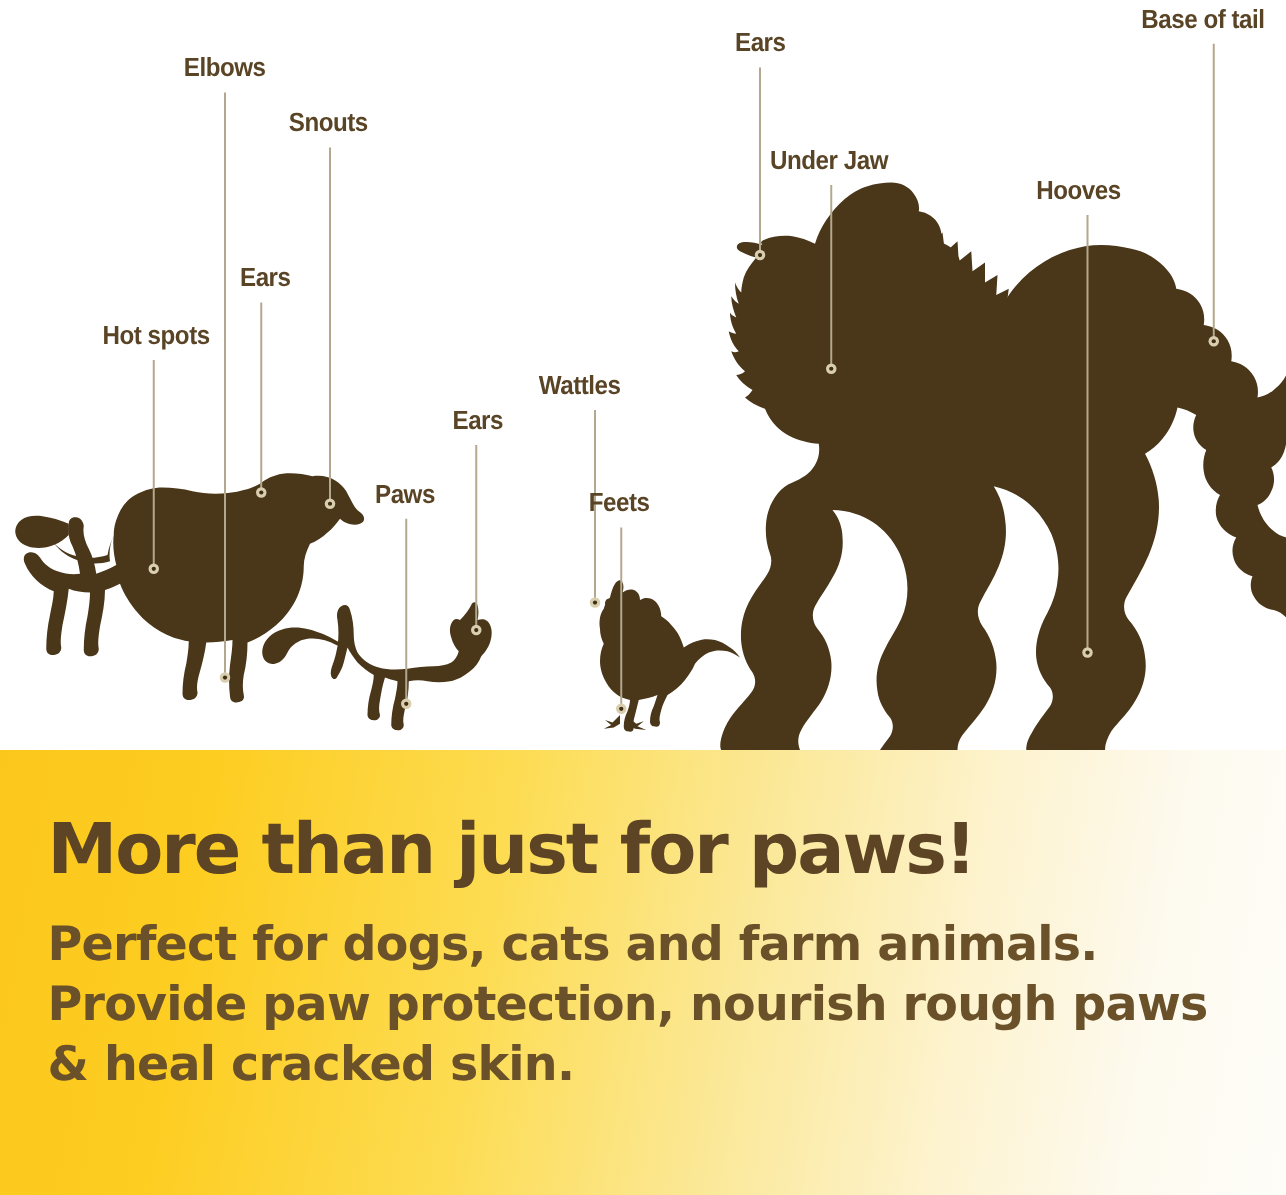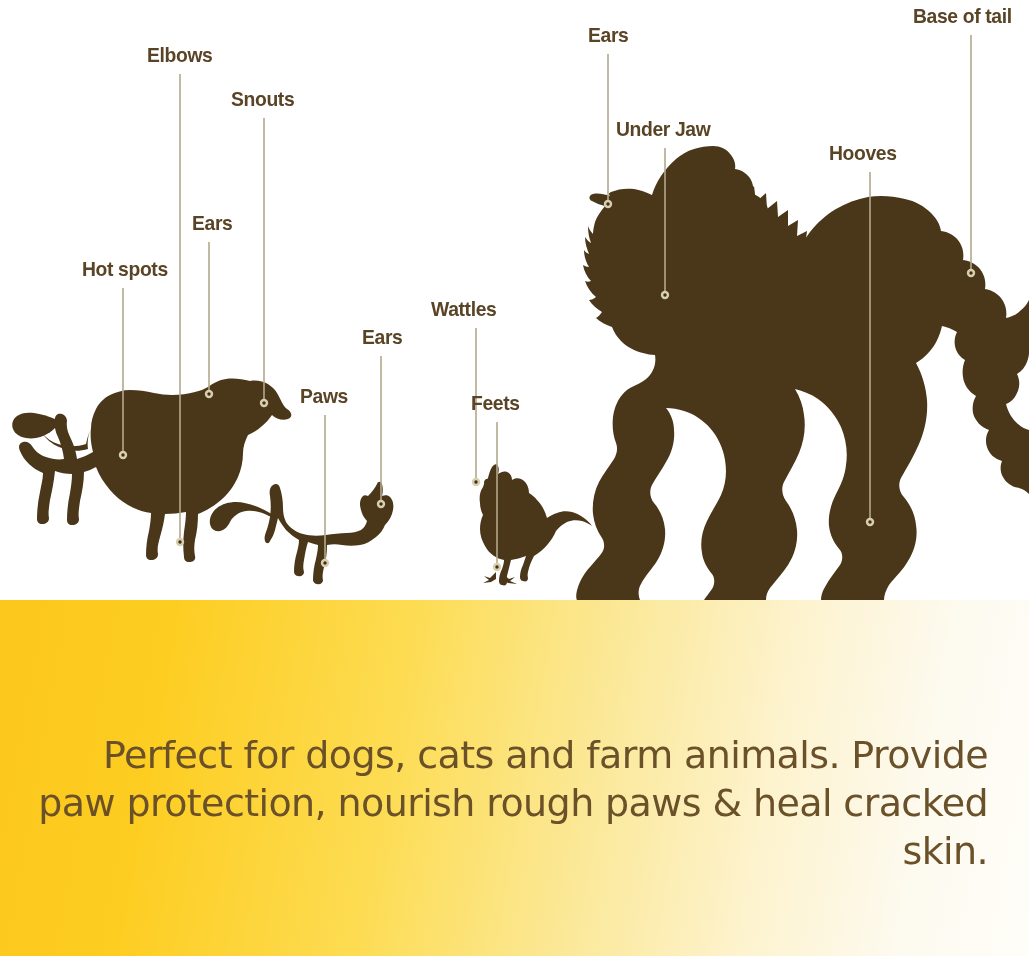--- a/index.html
+++ b/index.html
@@ -74,26 +74,25 @@
     color: #5c4424;
     white-space: nowrap;
   }
   #promo-body {
     position: absolute;
     left: 38px;
     top: 132px;
     width: 950px;
     margin: 0;
     font-family: "DejaVu Sans", sans-serif;
-    font-weight: normal;
+    font-weight: bold;
     font-size: 38px;
     line-height: 1.26;
     letter-spacing: -0.6px;
     color: #6a5129;
-    text-align: right;
   }
 </style>
 </head>
 <body>
 
 <div id="page">
 
   <div id="illustration">
 
     <svg id="illustration-svg" viewBox="0 0 1029 600" xmlns="http://www.w3.org/2000/svg">
@@ -576,16 +575,17 @@
         <div class="callout-label" style="left: 431px; top: 298px;">Wattles</div>
         <div class="callout-label" style="left: 471px; top: 392px;">Feets</div>
         <div class="callout-label" style="left: 588px; top: 24px;">Ears</div>
         <div class="callout-label" style="left: 616px; top: 118px;">Under Jaw</div>
         <div class="callout-label" style="left: 829px; top: 142px;">Hooves</div>
         <div class="callout-label" style="left: 913px; top: 5px;">Base of tail</div>
       </div>
   </div>
 
   <div id="promo-panel">
+    <h1 id="promo-heading">More than just for paws!</h1>
     <p id="promo-body">Perfect for dogs, cats and farm animals. Provide paw protection, nourish rough paws &amp; heal cracked skin.</p>
   </div>
 
 </div>
 
 </body></html>

